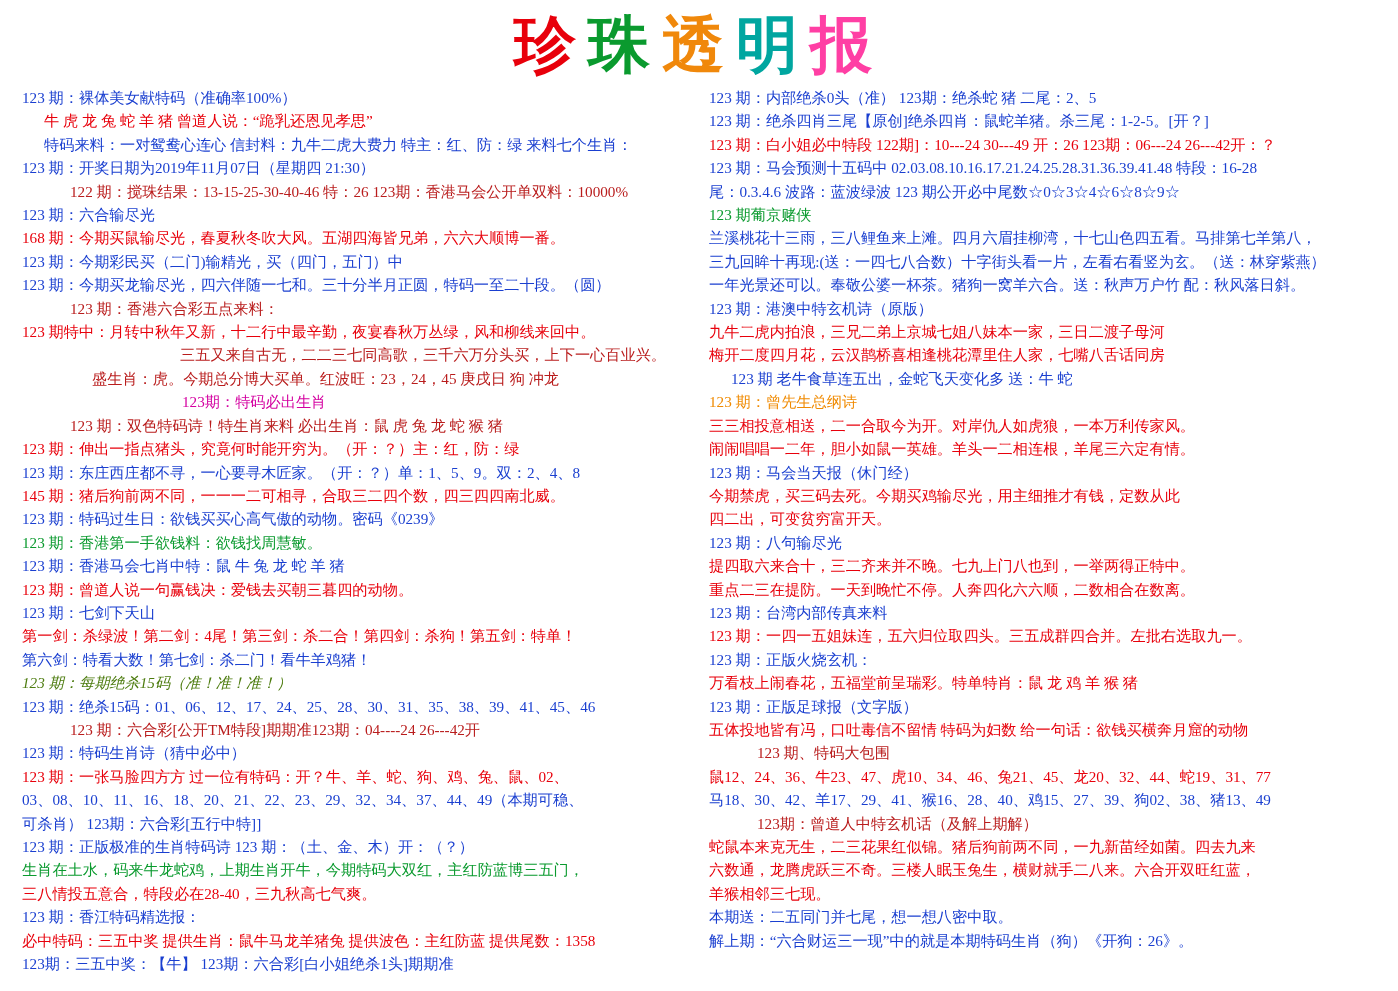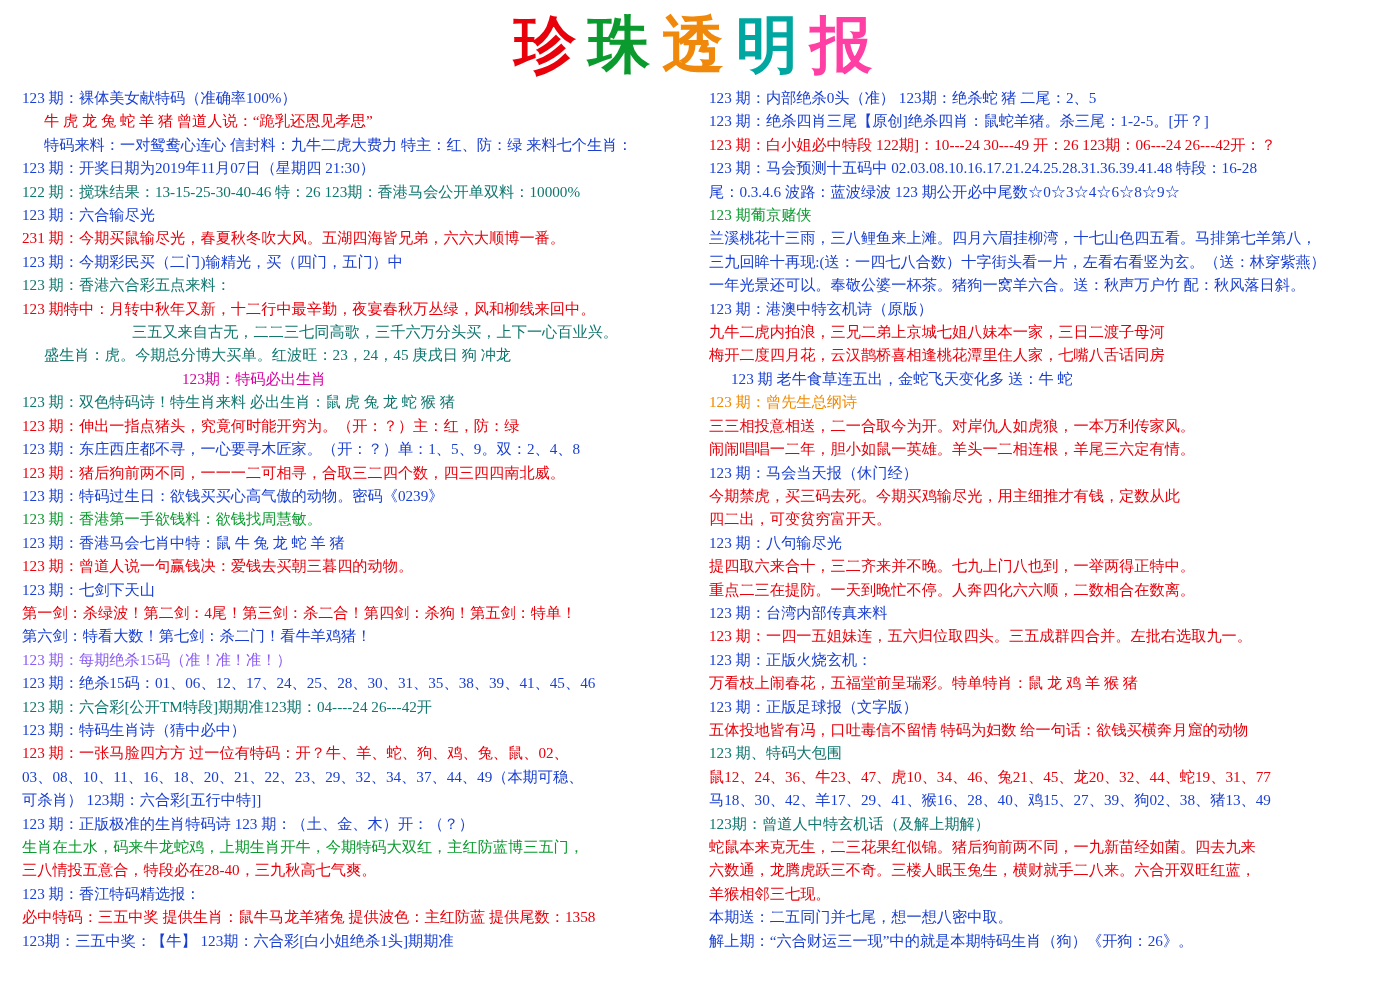--- a/index.html
+++ b/index.html
@@ -34,51 +34,52 @@
     font-size:15.2px;
     line-height:23.4px;
     white-space:nowrap;
   }
   .ind1{padding-left:22px;}
   .ind3{padding-left:110px;}
   .ind4{padding-left:160px;}
   .c-blue{color:#1a3fd0;}
   .c-red{color:#e8000b;}
   .c-green{color:#0a9a2e;}
-  .c-dark{color:#0f766e;}
-  .c-pink{color:#8b5cf6;}
+  .c-dark{color:#b91c1c;margin-left:48px;}
+  .c-pink{color:#4d7c0f;font-style:italic;}
   .c-magenta{color:#d400a0;}
   .c-orange{color:#f08a00;}
 </style>
 </head>
 <body>
 
 <div class="page">
 
   <div class="title" id="title-row"><span style="color: rgb(232, 0, 11);">珍</span><span style="color: rgb(10, 154, 46);">珠</span><span style="color: rgb(240, 136, 11);">透</span><span style="color: rgb(0, 166, 160);">明</span><span style="color: rgb(255, 63, 164);">报</span></div>
 
   <div class="cols">
     <div class="col" id="left-col">
         <div class="ln c-blue">123 期：裸体美女献特码（准确率100%）</div>
         <div class="ln c-red ind1">牛 虎 龙 兔 蛇 羊 猪  曾道人说：“跪乳还恩见孝思”</div>
         <div class="ln c-blue ind1">特码来料：一对鸳鸯心连心 信封料：九牛二虎大费力 特主：红、防：绿 来料七个生肖：</div>
         <div class="ln c-blue">123 期：开奖日期为2019年11月07日（星期四 21:30）</div>
         <div class="ln c-dark">122 期：搅珠结果：13-15-25-30-40-46 特：26 123期：香港马会公开单双料：10000%</div>
         <div class="ln c-blue">123 期：六合输尽光</div>
-        <div class="ln c-red">231 期：今期买鼠输尽光，春夏秋冬吹大风。五湖四海皆兄弟，六六大顺博一番。</div>
+        <div class="ln c-red">168 期：今期买鼠输尽光，春夏秋冬吹大风。五湖四海皆兄弟，六六大顺博一番。</div>
         <div class="ln c-blue">123 期：今期彩民买（二门)输精光，买（四门，五门）中</div>
+        <div class="ln c-blue">123 期：今期买龙输尽光，四六伴随一七和。三十分半月正圆，特码一至二十段。（圆）</div>
         <div class="ln c-dark">123 期：香港六合彩五点来料：</div>
         <div class="ln c-red">123 期特中：月转中秋年又新，十二行中最辛勤，夜宴春秋万丛绿，风和柳线来回中。</div>
         <div class="ln c-dark ind3">三五又来自古无，二二三七同高歌，三千六万分头买，上下一心百业兴。</div>
         <div class="ln c-dark ind1">盛生肖：虎。今期总分博大买单。红波旺：23，24，45  庚戌日  狗 冲龙</div>
         <div class="ln c-magenta ind4">123期：特码必出生肖</div>
         <div class="ln c-dark">123 期：双色特码诗！特生肖来料          必出生肖：鼠 虎 兔 龙 蛇 猴 猪</div>
         <div class="ln c-red">123 期：伸出一指点猪头，究竟何时能开穷为。（开：？）主：红，防：绿</div>
         <div class="ln c-blue">123 期：东庄西庄都不寻，一心要寻木匠家。（开：？）单：1、5、9。双：2、4、8</div>
-        <div class="ln c-red">123 期：猪后狗前两不同，一一一二可相寻，合取三二四个数，四三四四南北威。</div>
+        <div class="ln c-red">145 期：猪后狗前两不同，一一一二可相寻，合取三二四个数，四三四四南北威。</div>
         <div class="ln c-blue">123 期：特码过生日：欲钱买买心高气傲的动物。密码《0239》</div>
         <div class="ln c-green">123 期：香港第一手欲钱料：欲钱找周慧敏。</div>
         <div class="ln c-blue">123 期：香港马会七肖中特：鼠 牛 兔 龙 蛇 羊 猪</div>
         <div class="ln c-red">123 期：曾道人说一句赢钱决：爱钱去买朝三暮四的动物。</div>
         <div class="ln c-blue">123 期：七剑下天山</div>
         <div class="ln c-red">第一剑：杀绿波！第二剑：4尾！第三剑：杀二合！第四剑：杀狗！第五剑：特单！</div>
         <div class="ln c-blue">第六剑：特看大数！第七剑：杀二门！看牛羊鸡猪！</div>
         <div class="ln c-pink">123 期：每期绝杀15码（准！准！准！）</div>
         <div class="ln c-blue">123 期：绝杀15码：01、06、12、17、24、25、28、30、31、35、38、39、41、45、46</div>
         <div class="ln c-dark">123 期：六合彩[公开TM特段]期期准123期：04----24 26---42开</div>

